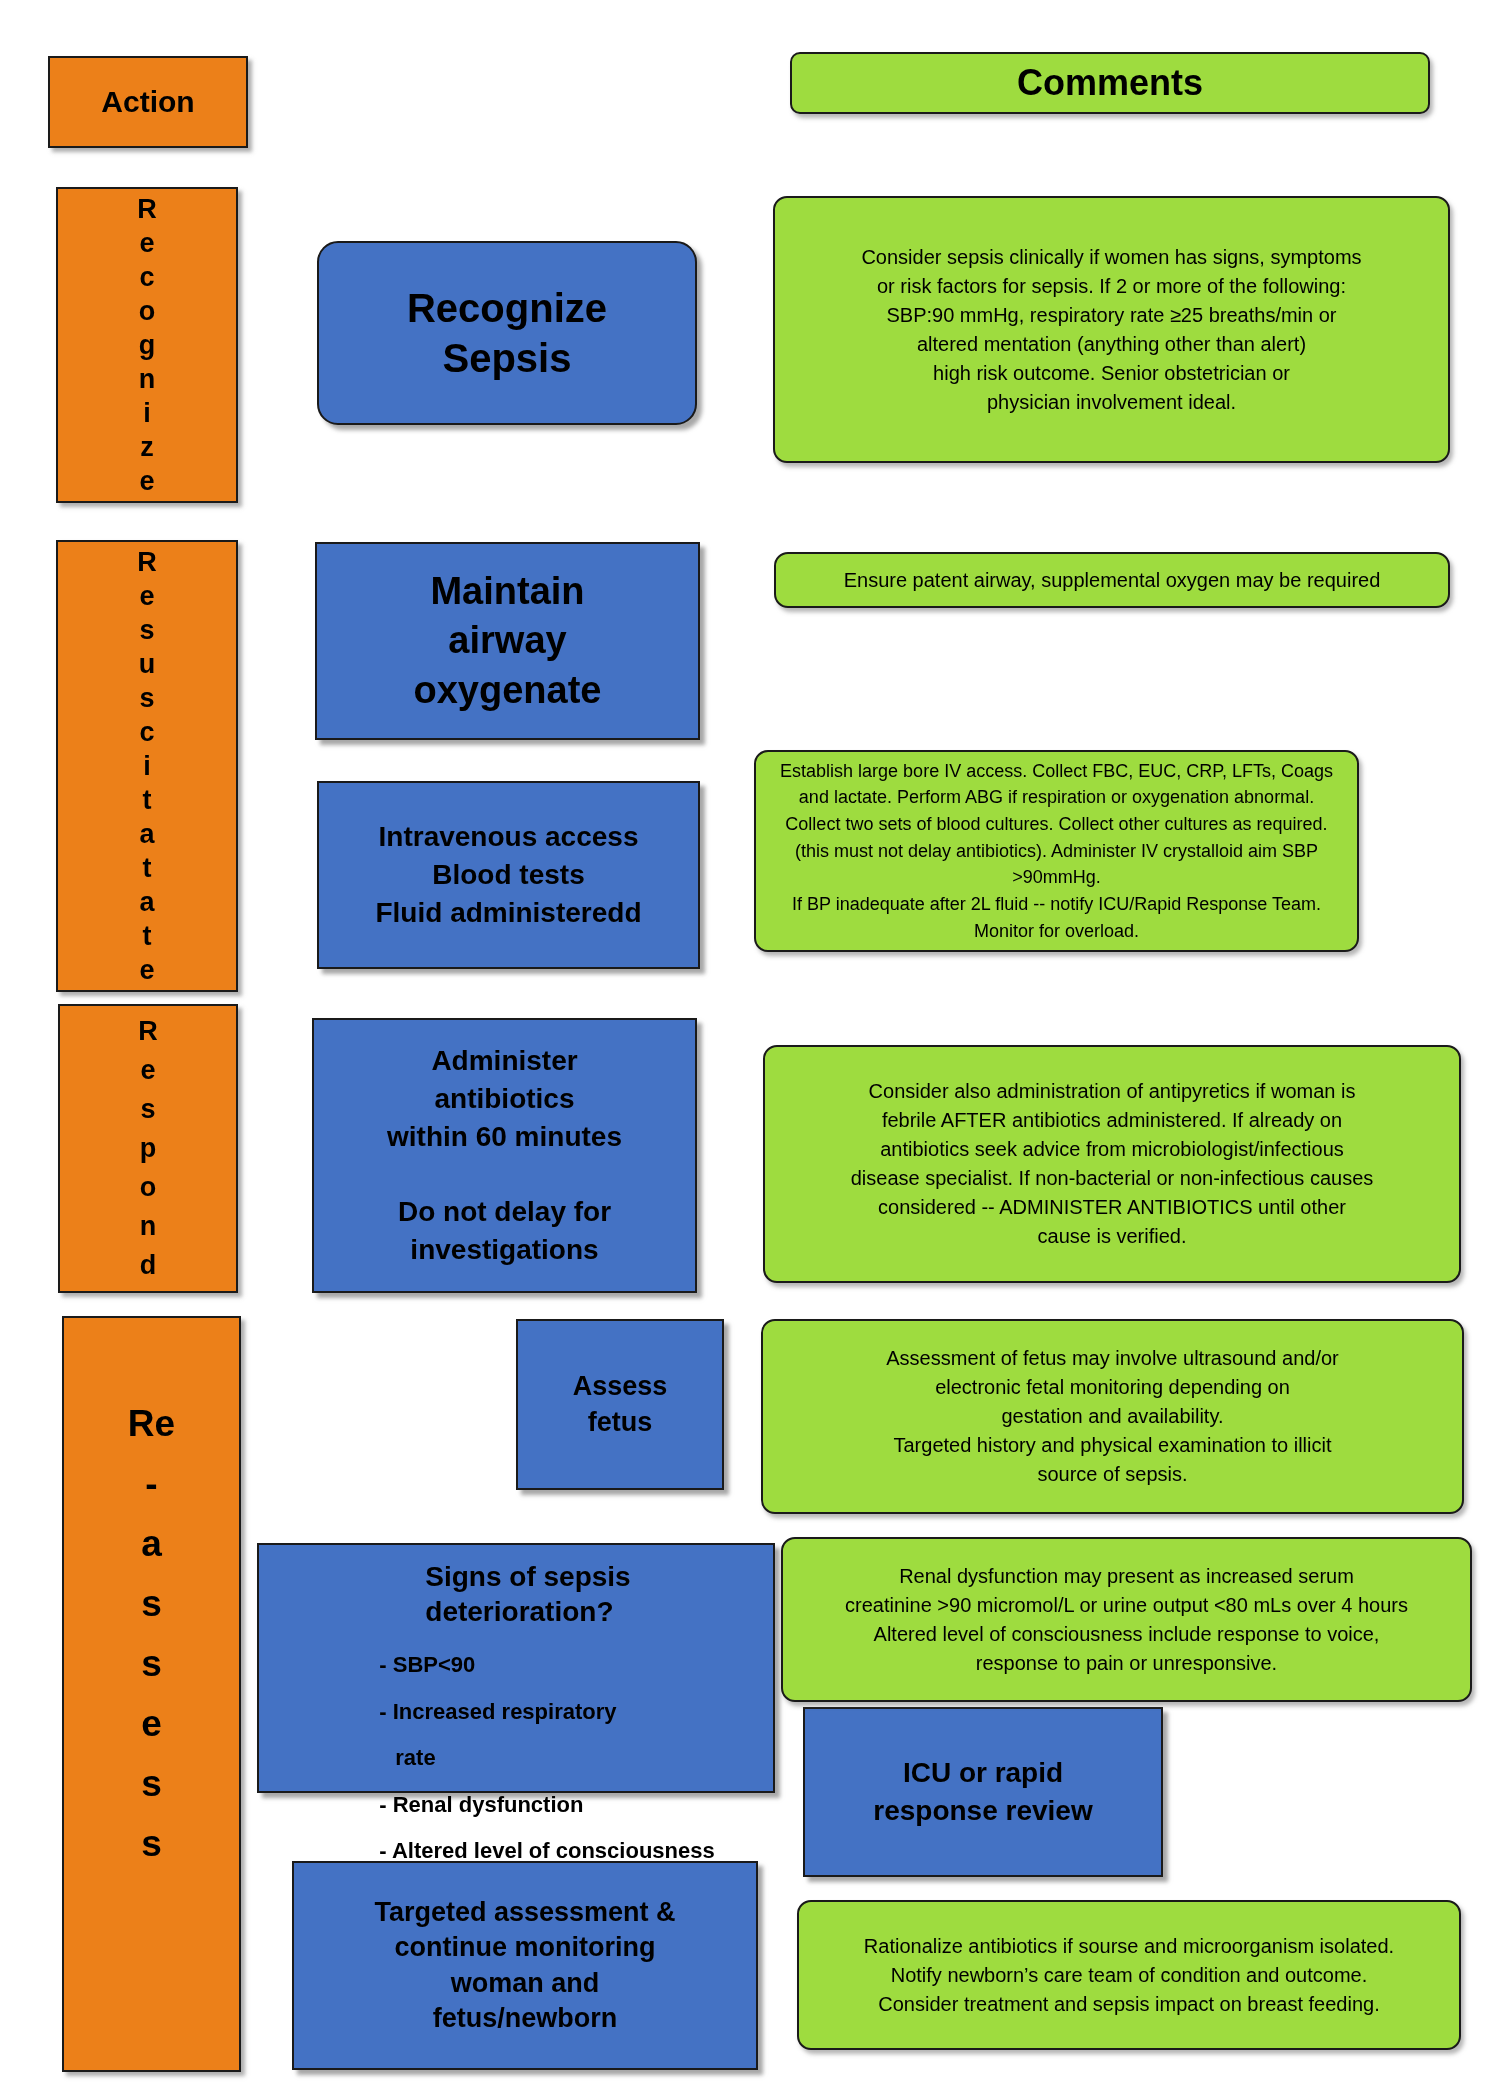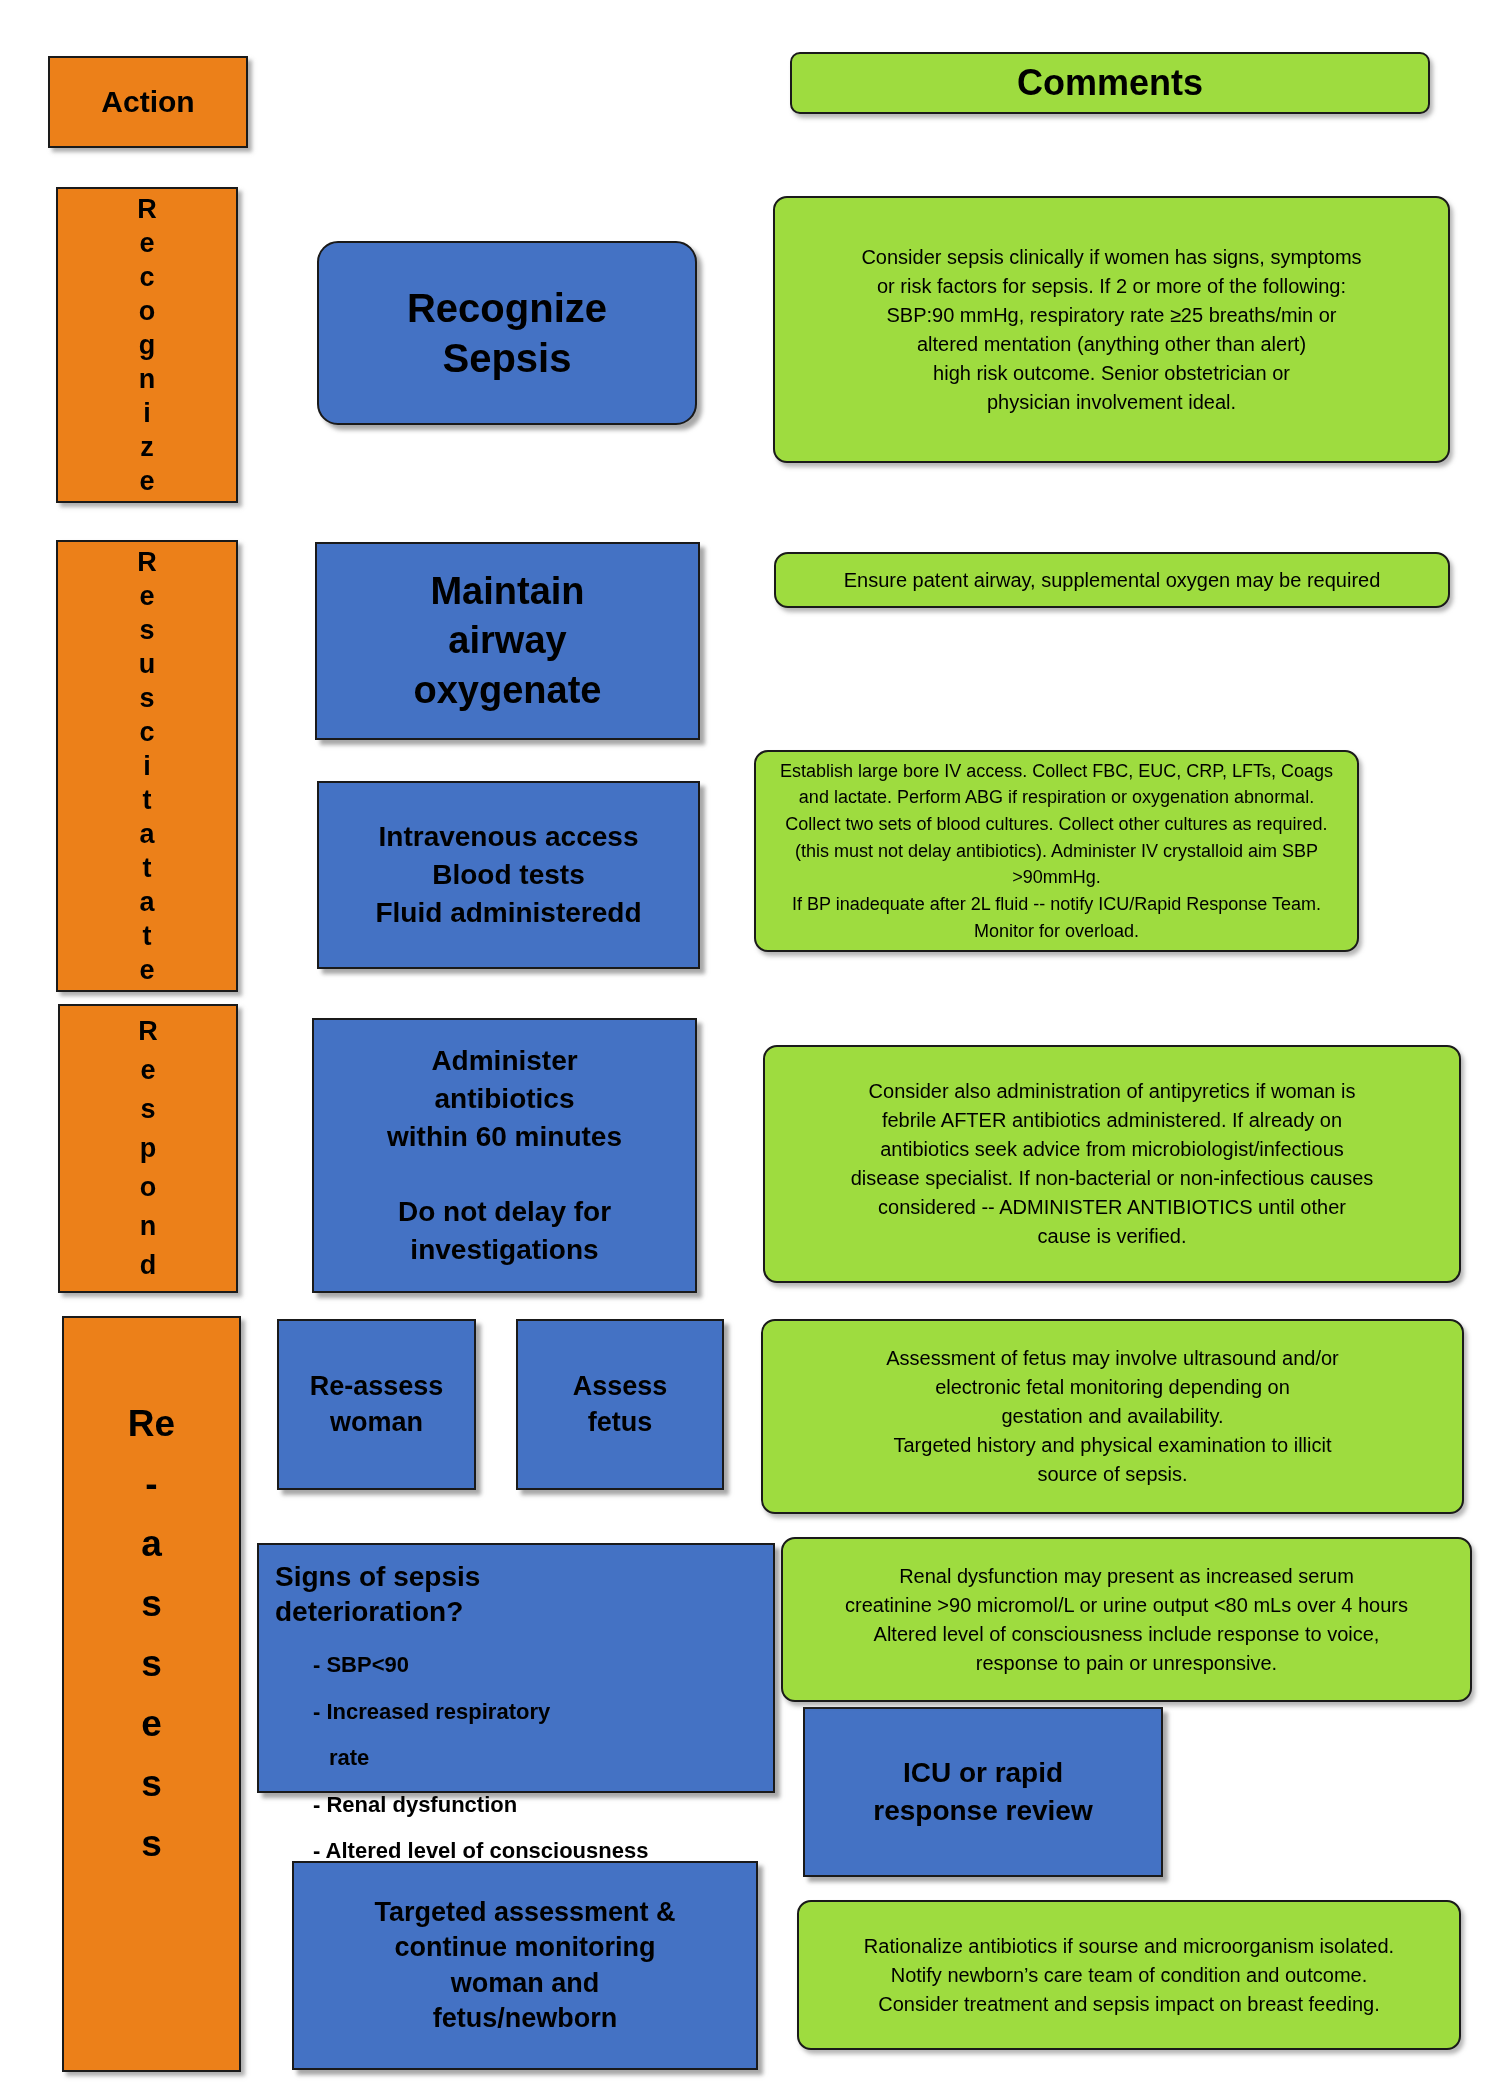--- a/index.html
+++ b/index.html
@@ -52,24 +52,24 @@
 
   .blue.big     { font-size: 40px; line-height: 1.25; }
   .blue.big2    { font-size: 38px; line-height: 1.3; }
   .blue.mid     { font-size: 28px; line-height: 1.35; }
   .blue.small   { font-size: 27px; line-height: 1.3; }
 
   .comment  { font-size: 20px; }
   .comment.dense { font-size: 18px; line-height: 1.48; }
 
   .signs {
-    align-items: flex-start;
+    align-items: center;
     justify-content: flex-start;
     text-align: left;
-    padding: 14px 10px 10px 16px;
+    padding: 14px 10px 10px 34px;
   }
   .signs-title { font-size: 28px; line-height: 1.25; font-weight: bold; }
   .signs-items { padding-left: 38px; padding-top: 4px; }
   .signs-item  { font-size: 22px; line-height: 1.3; font-weight: bold; }
   .signs-item.indent2 { padding-left: 16px; }
 </style>
 </head>
 <body>
 
 <div class="canvas">
@@ -130,22 +130,20 @@
 Blood tests
 Fluid administeredd</div>
 
   <div class="box blue mid" style="left:312px; top:1018px; width:385px; height:275px;">Administer
 antibiotics
 within 60 minutes
 
 Do not delay for
 investigations</div>
 
-  <div class="box blue small" style="left:277px; top:1319px; width:199px; height:171px;">Re-assess
-woman</div>
 
   <div class="box blue small" style="left:516px; top:1319px; width:208px; height:171px;">Assess
 fetus</div>
 
   <div class="box blue signs" style="left:257px; top:1543px; width:518px; height:250px;">
     <div class="signs-title">Signs of sepsis
 deterioration?</div>
     <div class="signs-items">
       <div class="signs-item">- SBP&lt;90</div>
       <div class="signs-item">- Increased respiratory</div>

